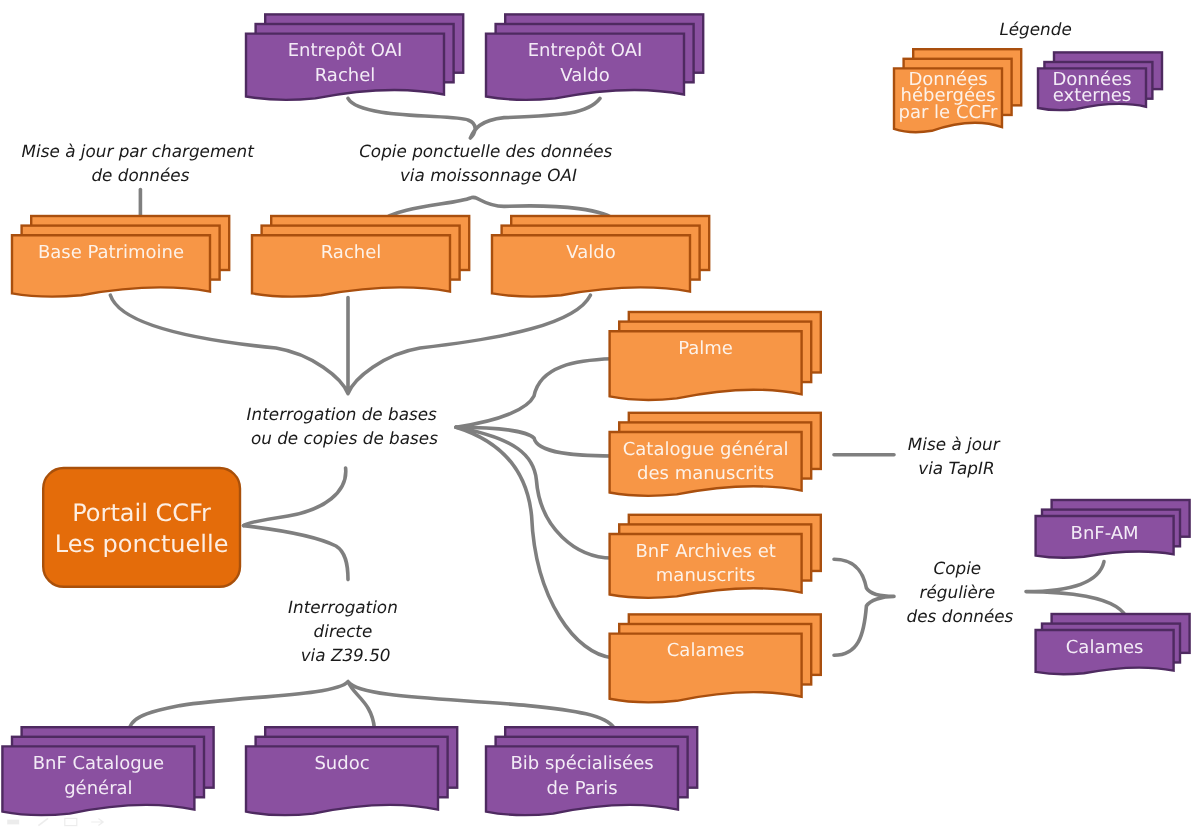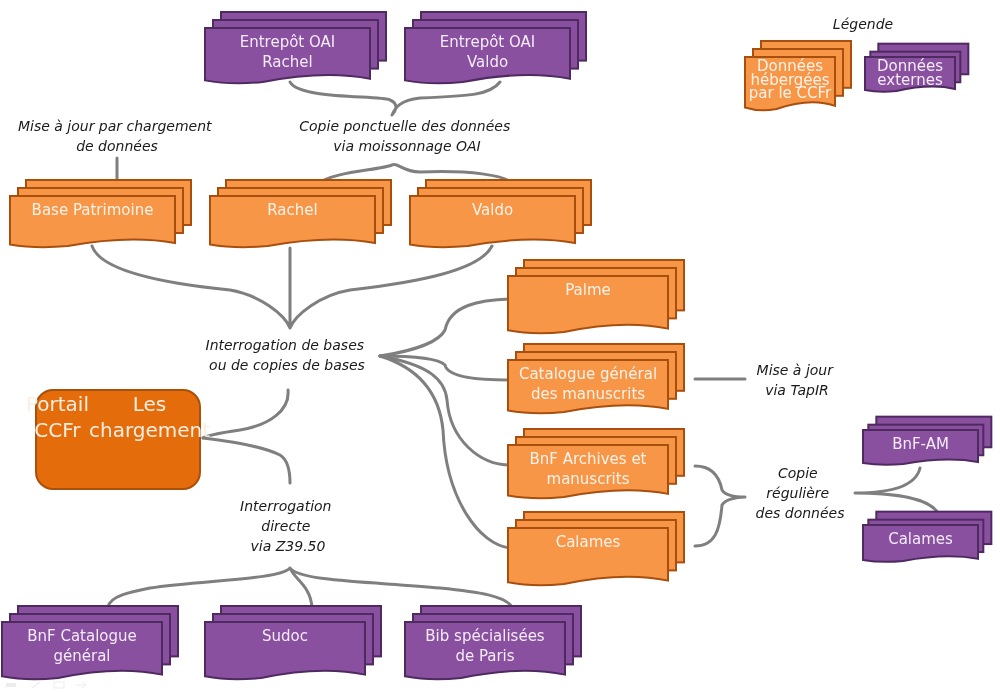--- a/index.html
+++ b/index.html
@@ -7,21 +7,21 @@
          font-family:"Liberation Sans", sans-serif; }
   #stage { position:absolute; left:0; top:0; width:1000px; height:693px; }
   svg text { font-family:"DejaVu Sans", sans-serif; }
   .lbl { font-family:"DejaVu Sans", sans-serif; font-style:italic; fill:#1a1a1a; font-size:14px; }
   .boxtext { fill:#fdf2e9; font-size:15px; }
   .boxtext-p { fill:#f3ebf6; font-size:15px; }
   .conn { fill:none; stroke:#7f7f7f; stroke-width:3; stroke-linecap:round; }
   .portal { position:absolute; left:35px; top:389px; width:166px; height:101px;
             background:#e46c0a; border:2px solid #a9500a; border-radius:18px;
             box-sizing:border-box; color:#fdeee2; font-size:20px; text-align:center;
-            display:flex; justify-content:center; line-height:26px;
+            display:flex; flex-direction:column; justify-content:center; line-height:26px;
             font-family:"DejaVu Sans", sans-serif; }
   .watermark { position:absolute; left:2px; top:680px; width:90px; height:10px; opacity:0.15; }
 </style>
 </head>
 <body>
 
 <svg id="stage" width="1000" height="693" viewBox="0 0 1000 693" xmlns="http://www.w3.org/2000/svg">
 
   <g id="connectors">
     <path class="conn" d="M290,82 C300,100 380,95 390,100 C400,104 395,112 392,115 M392,115 C395,108 400,100 420,98 C470,96 490,95 500,82"></path>
@@ -166,21 +166,21 @@
     <text class="lbl" text-anchor="middle">
       <tspan x="288" y="511">Interrogation</tspan>
       <tspan x="288" y="531">directe</tspan>
       <tspan x="288" y="551">via Z39.50</tspan>
     </text>
   </g>
 </svg>
 
 <div class="portal">
   <span>Portail CCFr</span>
-  <span>Les chargement</span>
+  <span>Les ponctuelle</span>
 </div>
 
 <svg class="watermark" viewBox="0 0 90 10">
   <rect x="4" y="3" width="10" height="4" fill="#888"></rect>
   <path d="M30,8 L38,2" stroke="#888" stroke-width="1.5"></path>
   <rect x="52" y="2" width="10" height="6" fill="none" stroke="#888"></rect>
   <path d="M74,5 L84,5 M80,2 L84,5 L80,8" stroke="#888" fill="none"></path>
 </svg>
 
 </body></html>

